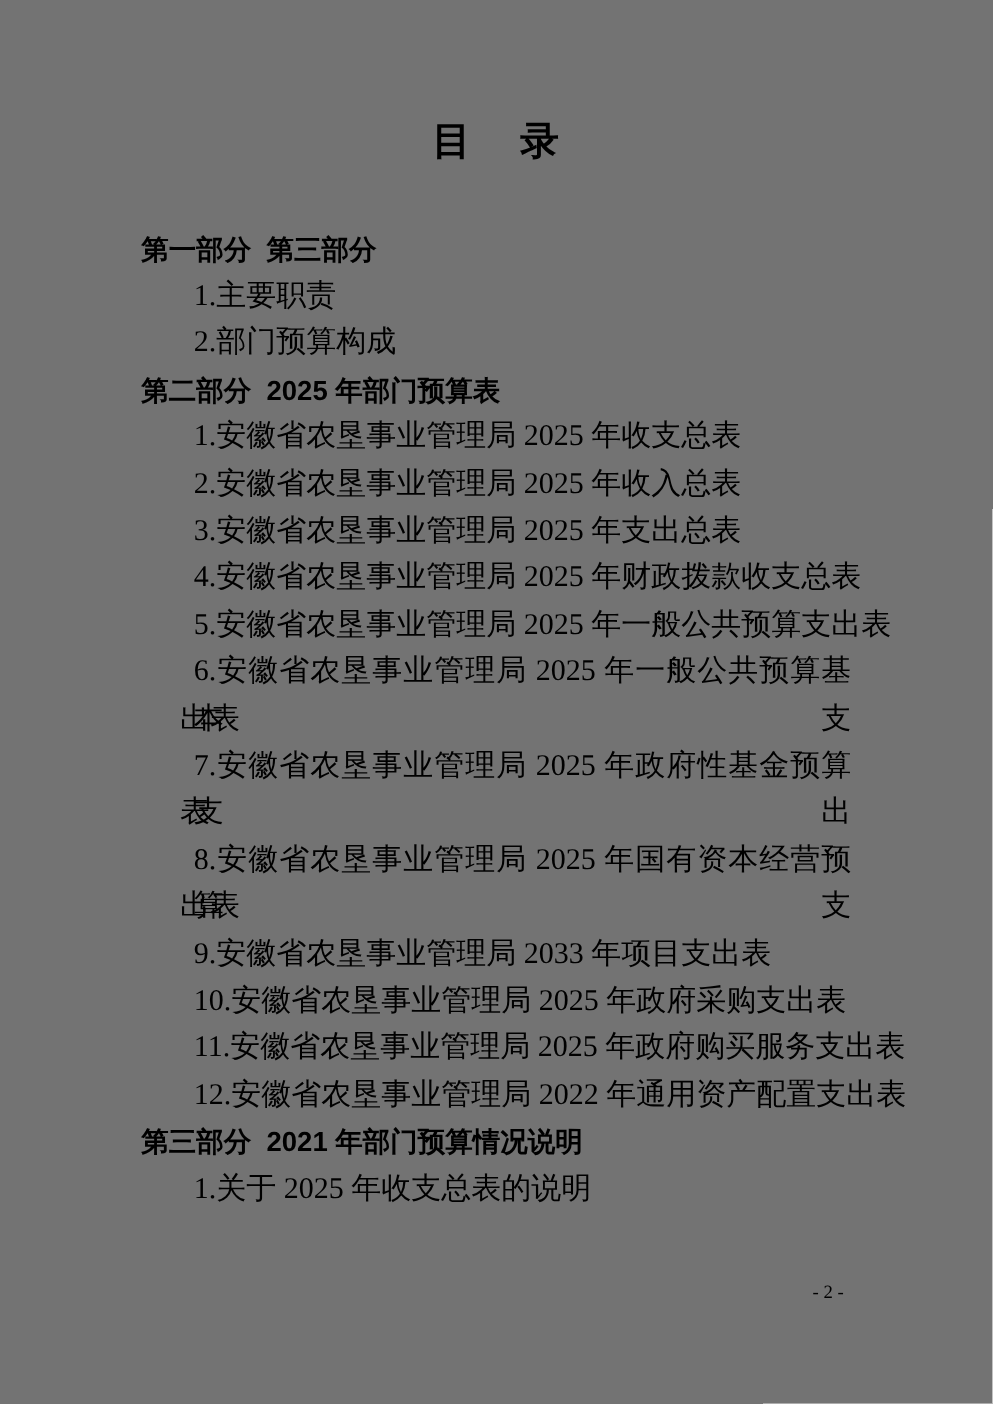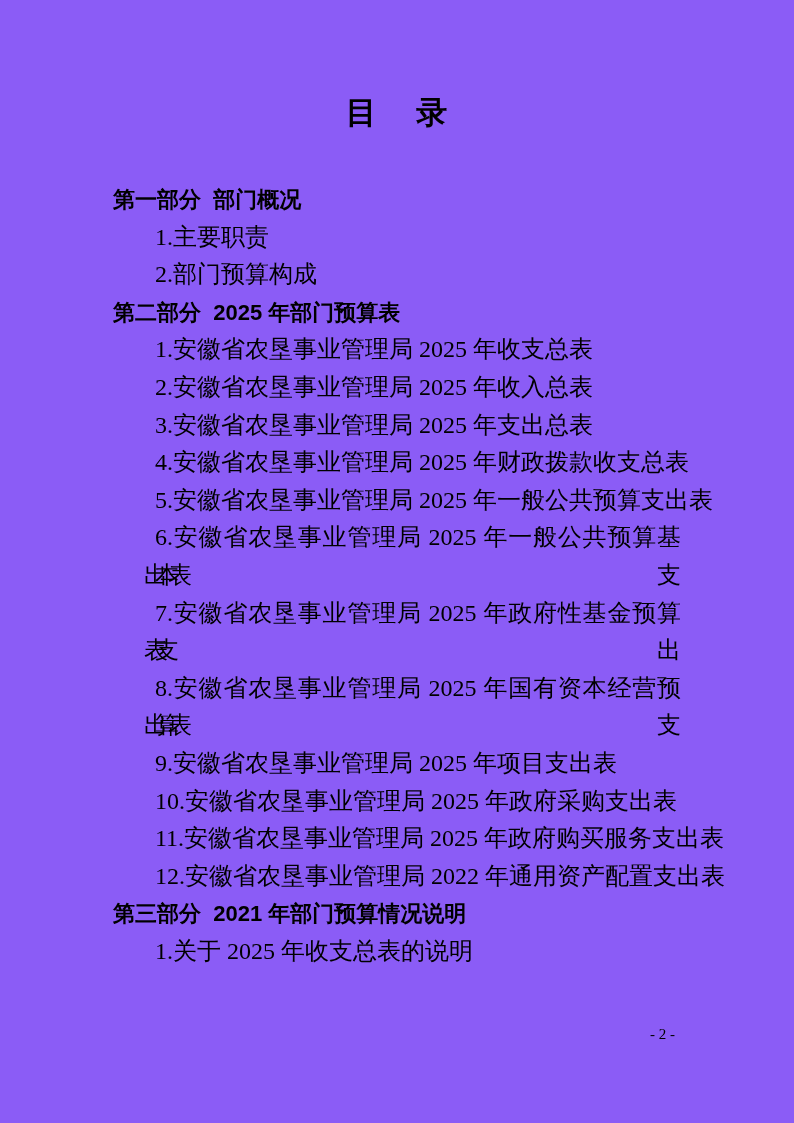--- a/index.html
+++ b/index.html
@@ -1,21 +1,21 @@
 <!DOCTYPE html>
 <html><head>
 <meta charset="utf-8">
 <style>
   * { box-sizing: border-box; }
   html, body { margin: 0; padding: 0; background: #ffffff; }
   .page {
     position: relative;
     width: 794px;
     height: 1123px;
-    background: #8b5cf6;
+    background: #737373;
     color: #000000;
     overflow: hidden;
     font-family: "Liberation Serif", "DejaVu Serif", serif;
   }
   .doc-title {
     position: absolute;
     top: 92px;
     left: 0;
     width: 794px;
     margin: 0;
@@ -64,37 +64,37 @@
 </style>
 </head>
 <body>
 
 <div class="page">
 
   <h1 class="doc-title">目    录</h1>
 
   <main class="toc">
 
-    <div class="line heading">第一部分  部门概况</div>
+    <div class="line heading">第一部分  第三部分</div>
     <div class="line item">1.主要职责</div>
     <div class="line item">2.部门预算构成</div>
 
     <div class="line heading">第二部分  2025 年部门预算表</div>
     <div class="line item">1.安徽省农垦事业管理局 2025 年收支总表</div>
     <div class="line item">2.安徽省农垦事业管理局 2025 年收入总表</div>
     <div class="line item">3.安徽省农垦事业管理局 2025 年支出总表</div>
     <div class="line item">4.安徽省农垦事业管理局 2025 年财政拨款收支总表</div>
     <div class="line item">5.安徽省农垦事业管理局 2025 年一般公共预算支出表</div>
     <div class="line item full">6.安徽省农垦事业管理局 2025 年一般公共预算基本支</div>
     <div class="line cont">出表</div>
     <div class="line item full">7.安徽省农垦事业管理局 2025 年政府性基金预算支出</div>
     <div class="line cont">表</div>
     <div class="line item full">8.安徽省农垦事业管理局 2025 年国有资本经营预算支</div>
     <div class="line cont">出表</div>
-    <div class="line item">9.安徽省农垦事业管理局 2025 年项目支出表</div>
+    <div class="line item">9.安徽省农垦事业管理局 2033 年项目支出表</div>
     <div class="line item">10.安徽省农垦事业管理局 2025 年政府采购支出表</div>
     <div class="line item">11.安徽省农垦事业管理局 2025 年政府购买服务支出表</div>
     <div class="line item">12.安徽省农垦事业管理局 2022 年通用资产配置支出表</div>
 
     <div class="line heading">第三部分  2021 年部门预算情况说明</div>
     <div class="line item">1.关于 2025 年收支总表的说明</div>
 
   </main>
 
   <div class="page-footer">- 2 -</div>

